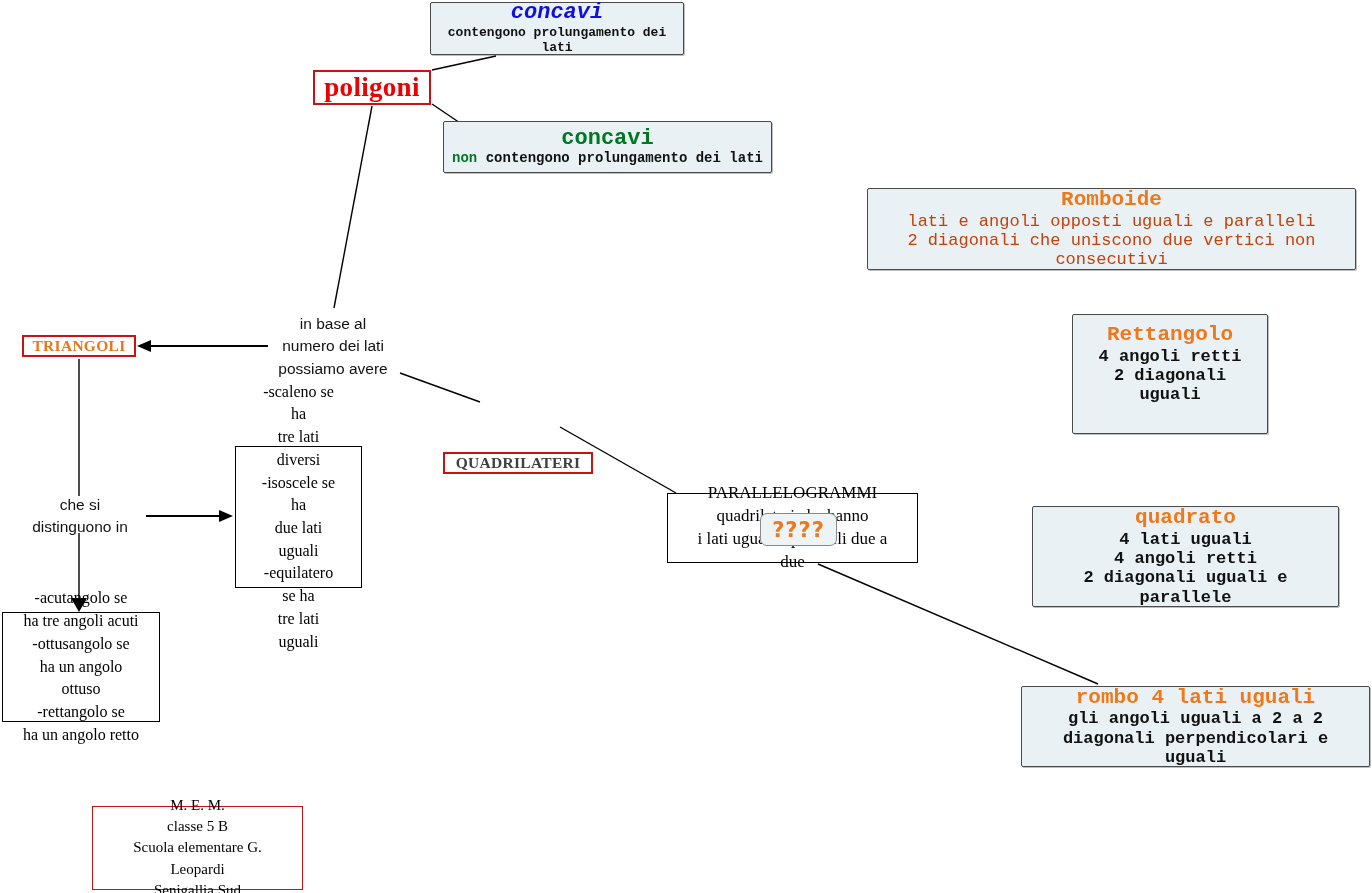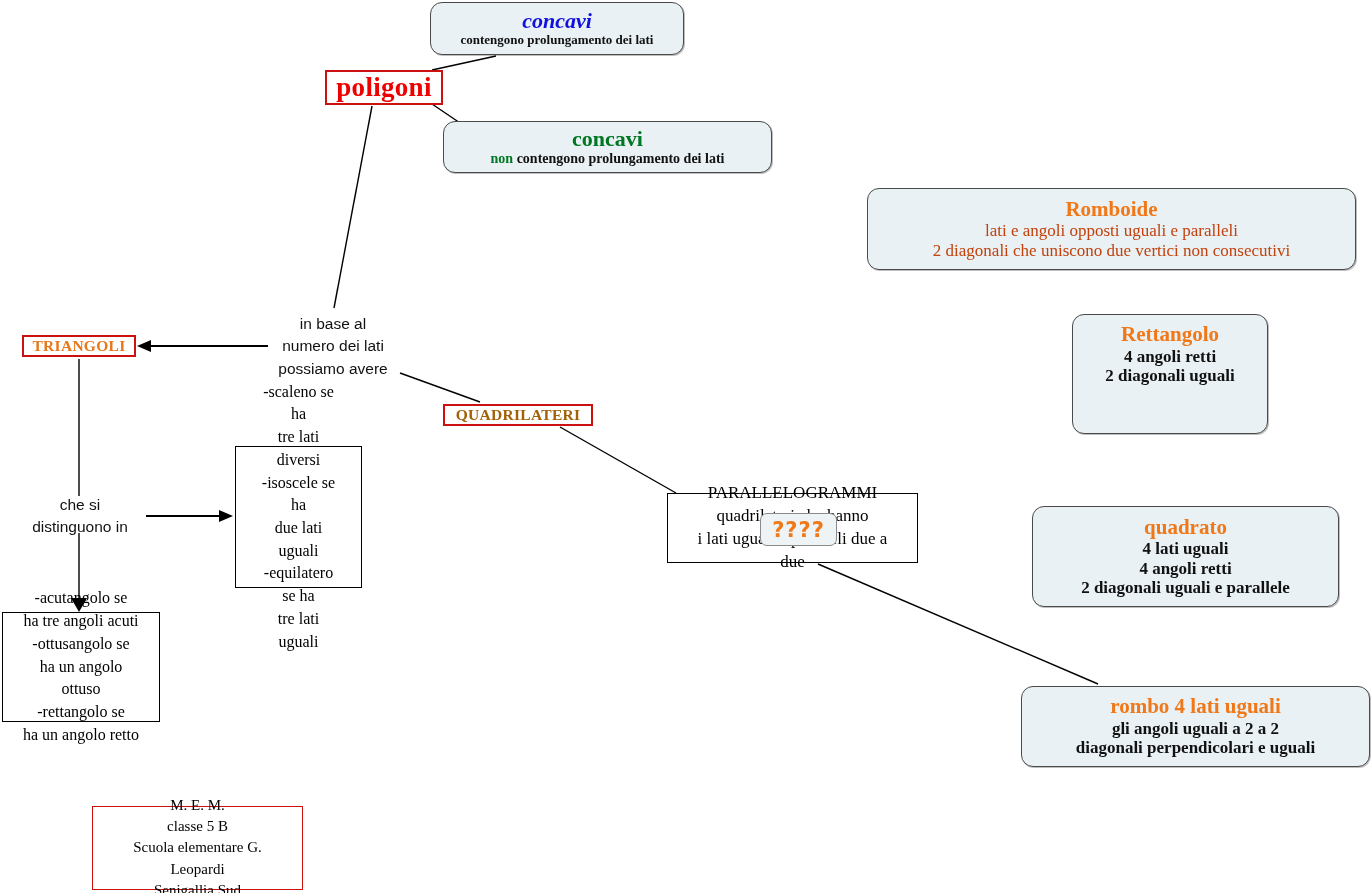--- a/index.html
+++ b/index.html
@@ -48,30 +48,30 @@
   .box-key {
     border: 2px solid #cc1111;
     background: #ffffff;
     font-family: "Liberation Serif", serif;
     font-weight: bold;
     display: flex;
     align-items: center;
     justify-content: center;
     letter-spacing: 0.3px;
   }
-  .box-key.red-fill { color: #ee0000; margin-left: 12px; }
+  .box-key.red-fill { color: #ee0000; }
   .box-key.orange-fill { color: #e8771a; }
-  .box-key.maroon-fill { color: #a16207; }
+  .box-key.maroon-fill { color: #404040; margin-top: 48px; }
 
   
   .box-round {
     border: 1px solid #4a4a4a;
-    border-radius: 12px;
+    border-radius: 2px;
     background: #e9f1f4;
-    font-family: Liberation Serif, serif;
+    font-family: Liberation Mono, monospace;
     display: flex;
     flex-direction: column;
     justify-content: center;
     align-items: center;
     padding: 3px 8px;
     box-shadow: 1px 1px 0 rgba(0,0,0,0.25);
   }
   .box-round .ttl {
     font-weight: bold;
     line-height: 1.12;

